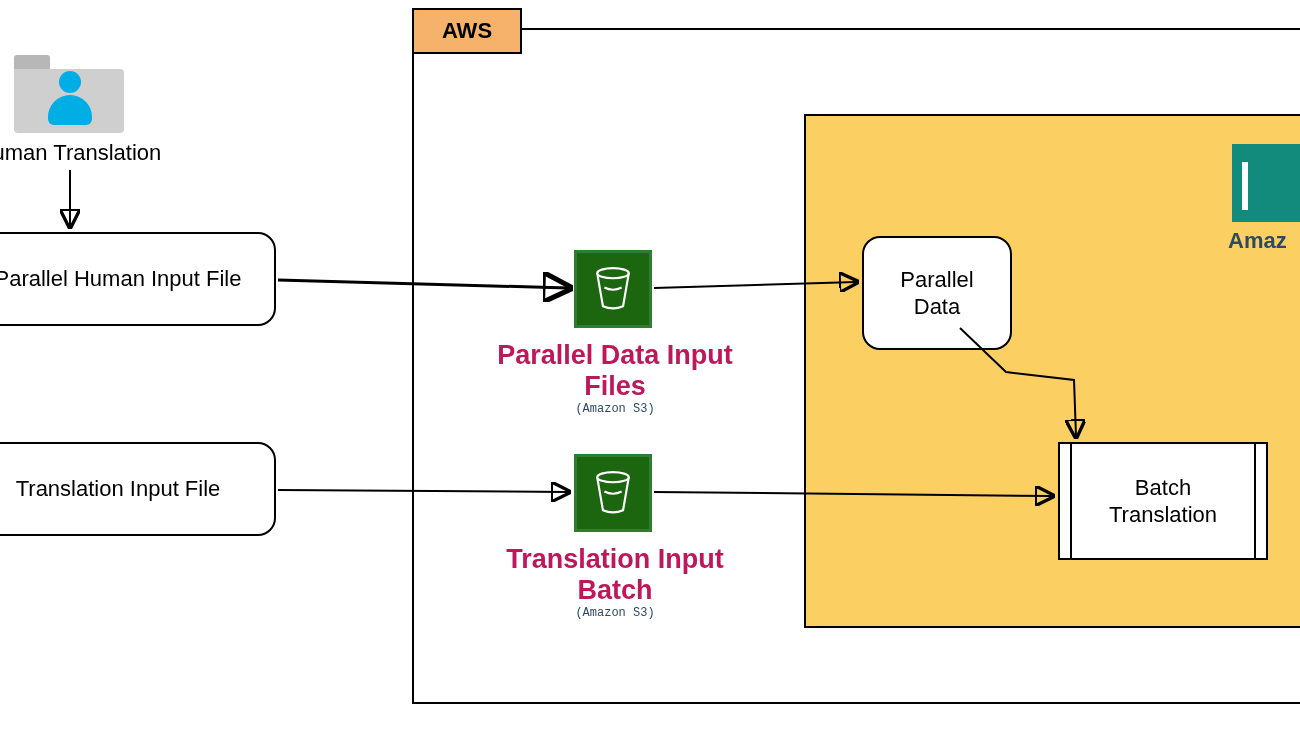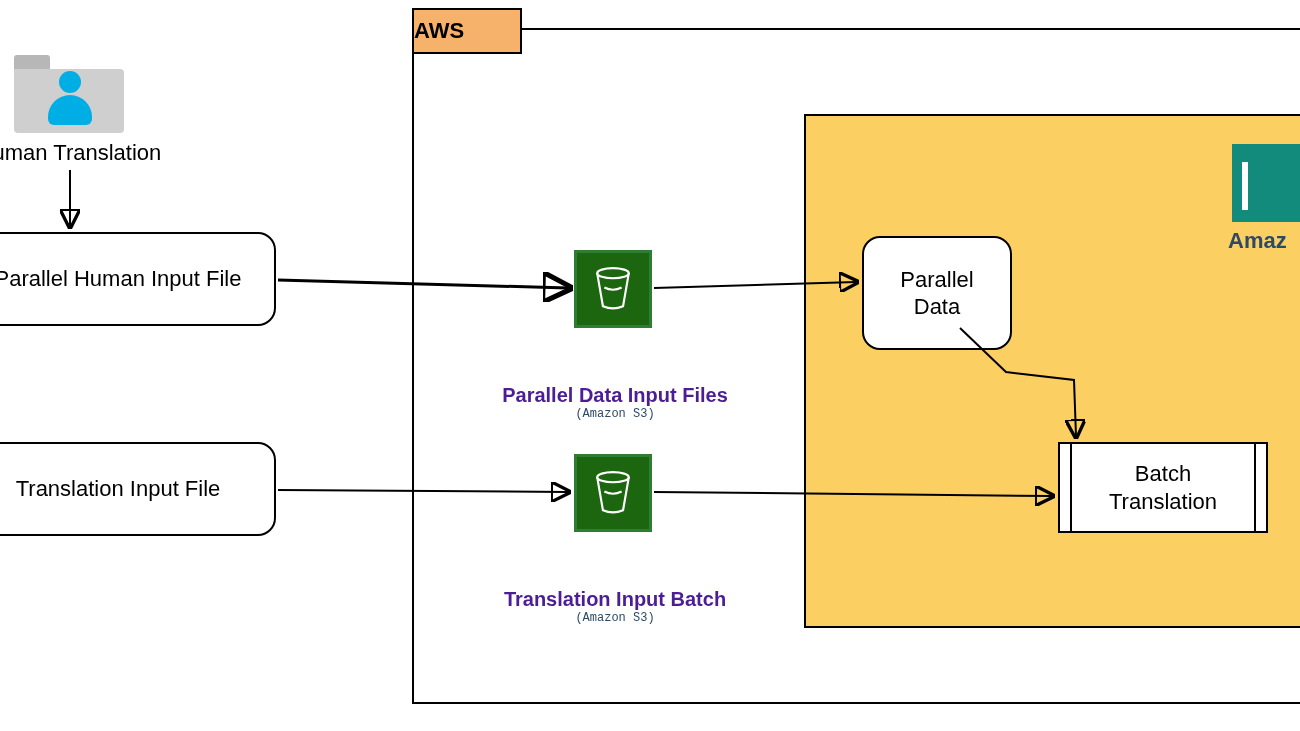--- a/index.html
+++ b/index.html
@@ -62,44 +62,44 @@
     background: #1b660f;
     border: 3px solid #2e7d32;
     box-sizing: border-box;
     display: flex;
     align-items: center;
     justify-content: center;
   }
   .s3-icon svg { width: 46px; height: 46px; }
 
   .caption-title {
-    font-size: 20px;
+    font-size: 27px;
     font-weight: bold;
-    color: #4c1d95;
-    margin-top: 44px;
+    color: #be185d;
   }
   .caption-sub {
     font-size: 12px;
     color: #2c4a66;
     font-family: Liberation Mono, monospace;
   }
 
   .aws-box {
     border: 2px solid #000000;
     background: #ffffff;
   }
   .aws-tab {
     position: absolute;
     background: #f6b26b;
     border: 2px solid #000000;
     font-weight: bold;
     font-size: 22px;
     color: #000000;
     display: flex;
     align-items: center;
+    justify-content: center;
   }
   .inner-yellow {
     position: absolute;
     background: #fbcf62;
     border: 2px solid #000000;
   }
   .translate-tile {
     position: absolute;
     background: #128b7d;
     width: 68px;
@@ -237,21 +237,21 @@
   <div class="node" style="left:470px; top:544px; width:290px;">
     <div class="caption-title">Translation Input Batch</div>
     <div class="caption-sub">(Amazon S3)</div>
   </div>
 
   <div class="node rounded-box" style="left:862px; top:236px; width:150px; height:114px;">
     <span style="white-space:pre-line;">Parallel
 Data</span>
   </div>
 
-  <div class="node process-box" style="left:1058px; top:442px; width:210px; height:91px;">
+  <div class="node process-box" style="left:1058px; top:442px; width:210px; height:118px;">
     <span style="white-space:pre-line;">Batch
 Translation</span>
   </div>
 
   <svg class="edge" style="left:0; top:0; width:1300px; height:731px;">
     <defs>
       <marker id="ah" viewBox="0 0 12 12" refX="10" refY="6" markerWidth="10" markerHeight="10" orient="auto">
         <path d="M0,0 L12,6 L0,12 Z" fill="#000000"></path>
       </marker>
     </defs>

